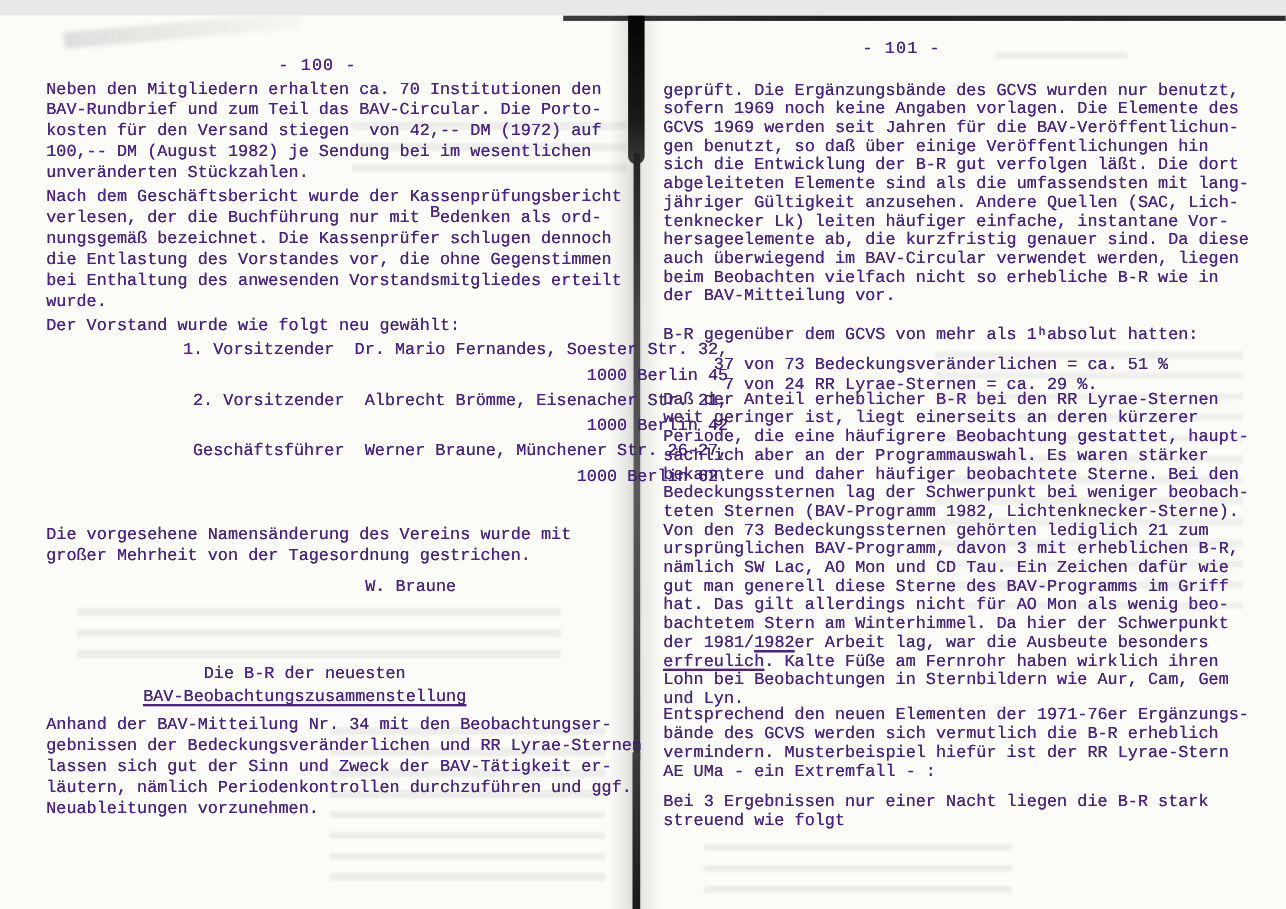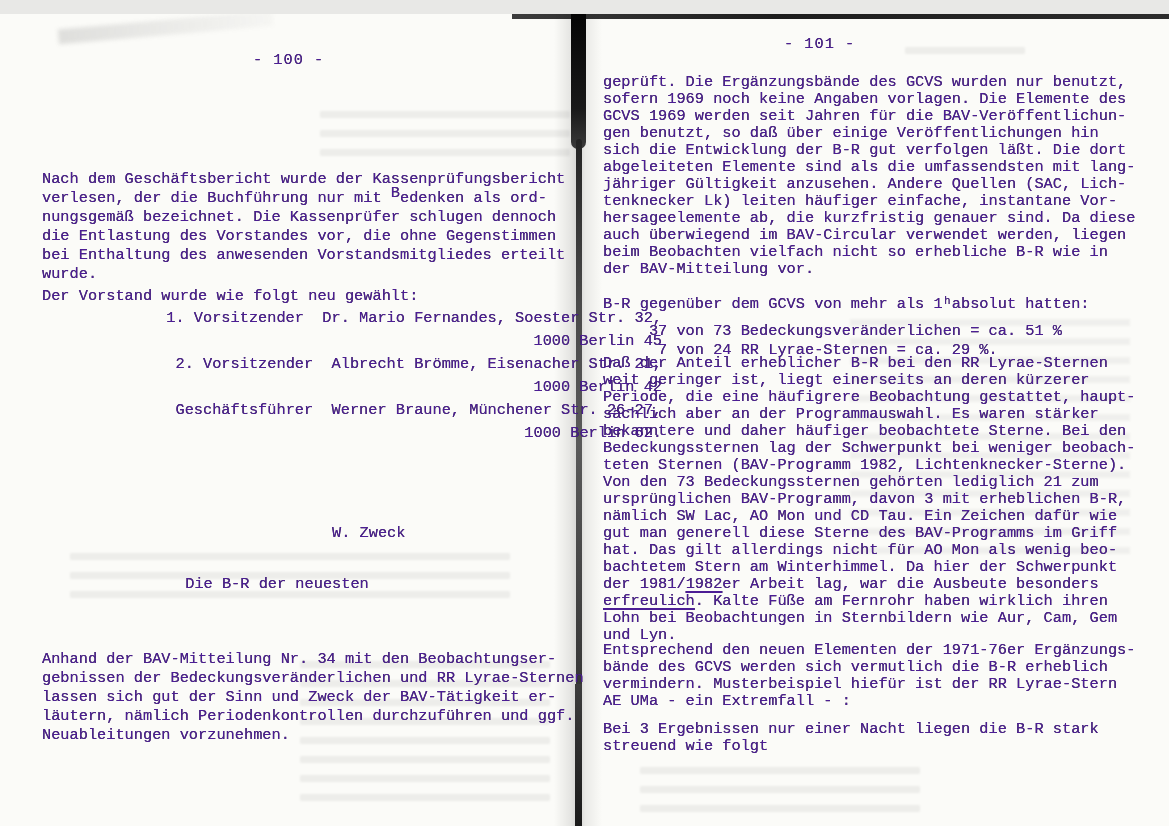--- a/index.html
+++ b/index.html
@@ -56,35 +56,42 @@
   <div class="smudge"></div>
   <div class="ghost" style="left:320px;top:92px;width:250px;height:62px;"></div>
   <div class="ghost" style="left:70px;top:534px;width:440px;height:52px;"></div>
   <div class="ghost" style="left:300px;top:642px;width:250px;height:148px;"></div>
   <div class="ghost" style="left:850px;top:300px;width:280px;height:250px;opacity:.07;"></div>
   <div class="ghost" style="left:640px;top:748px;width:280px;height:58px;"></div>
   <div class="ghost" style="left:905px;top:28px;width:120px;height:18px;"></div>
 
   <section class="page left">
     <div class="blk pg-header" style="top:37px;left:211px;width:auto;">- 100 -</div>
+    <div class="blk" style="top:58px;">Neben den Mitgliedern erhalten ca. 70 Institutionen den
+BAV-Rundbrief und zum Teil das BAV-Circular. Die Porto-
+kosten für den Versand stiegen  von 42,-- DM (1972) auf
+100,-- DM (August 1982) je Sendung bei im wesentlichen
+unveränderten Stückzahlen.</div>
     <div class="blk" style="top:156px;"><span>Nach dem Geschäftsbericht wurde der Kassenprüfungsbericht
 verlesen, der die Buchführung nur mit </span><span class="raised">B</span><span>edenken als ord-
 nungsgemäß bezeichnet. Die Kassenprüfer schlugen dennoch
 die Entlastung des Vorstandes vor, die ohne Gegenstimmen
 bei Enthaltung des anwesenden Vorstandsmitgliedes erteilt
 wurde.</span></div>
     <div class="blk" style="top:273px;">Der Vorstand wurde wie folgt neu gewählt:</div>
     <div class="blk list" style="top:293px;">   1. Vorsitzender  Dr. Mario Fernandes, Soester Str. 32,
                                    1000 Berlin 45
    2. Vorsitzender  Albrecht Brömme, Eisenacher Str. 21,
                                    1000 Berlin 42
    Geschäftsführer  Werner Braune, Münchener Str. 26-27,
                                    1000 Berlin 62.</div>
-    <div class="blk" style="top:510px;left:290px;width:auto;">W. Zweck</div>
-    <div class="blk center" style="top:560px;font-family:Liberation Mono, monospace;"><span class="tline">Die B-R der neuesten</span></div>
+    <div class="blk" style="top:463px;">Die vorgesehene Namensänderung des Vereins wurde mit
+großer Mehrheit von der Tagesordnung gestrichen.</div>
+    <div class="blk" style="top:510px;left:290px;width:auto;">W. Braune</div>
+    <div class="blk center" style="top:588px;font-family:Liberation Mono, monospace;"><span class="tline">Die B-R der neuesten</span><span class="tline ul">BAV-Beobachtungszusammenstellung</span></div>
     <div class="blk" style="top:636px;">Anhand der BAV-Mitteilung Nr. 34 mit den Beobachtungser-
 gebnissen der Bedeckungsveränderlichen und RR Lyrae-Sternen
 lassen sich gut der Sinn und Zweck der BAV-Tätigkeit er-
 läutern, nämlich Periodenkontrollen durchzuführen und ggf.
 Neuableitungen vorzunehmen.</div>
   </section>
 
   <section class="page right">
     <div class="blk pg-header" style="top:22px;left:181px;width:auto;">- 101 -</div>
     <div class="blk" style="top:60px;">geprüft. Die Ergänzungsbände des GCVS wurden nur benutzt,

